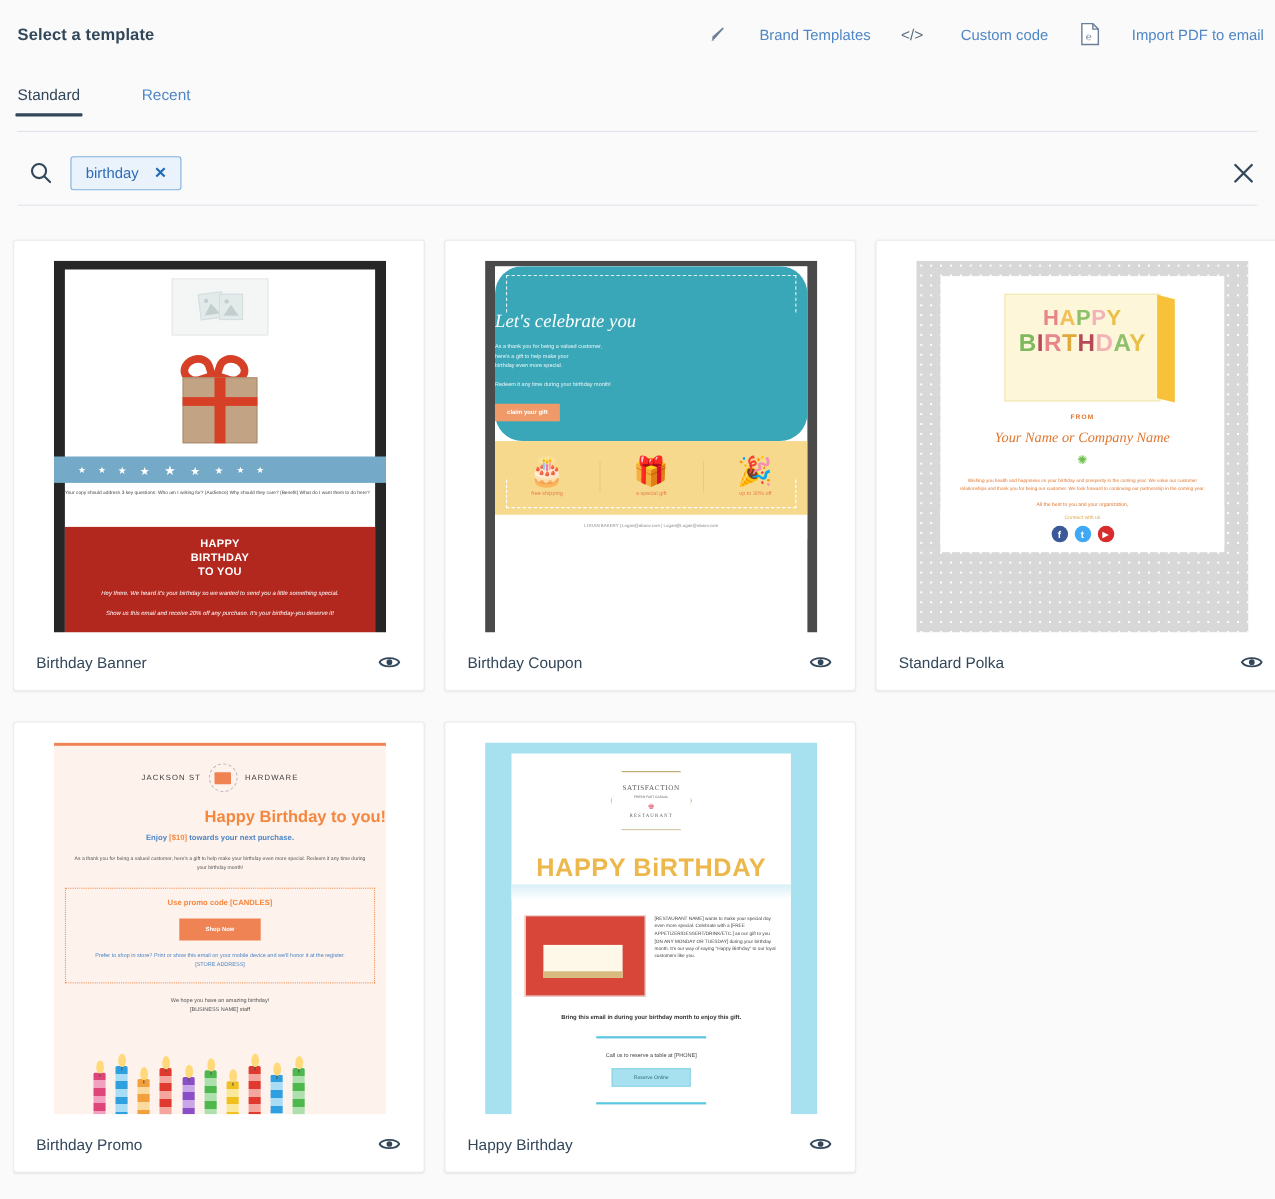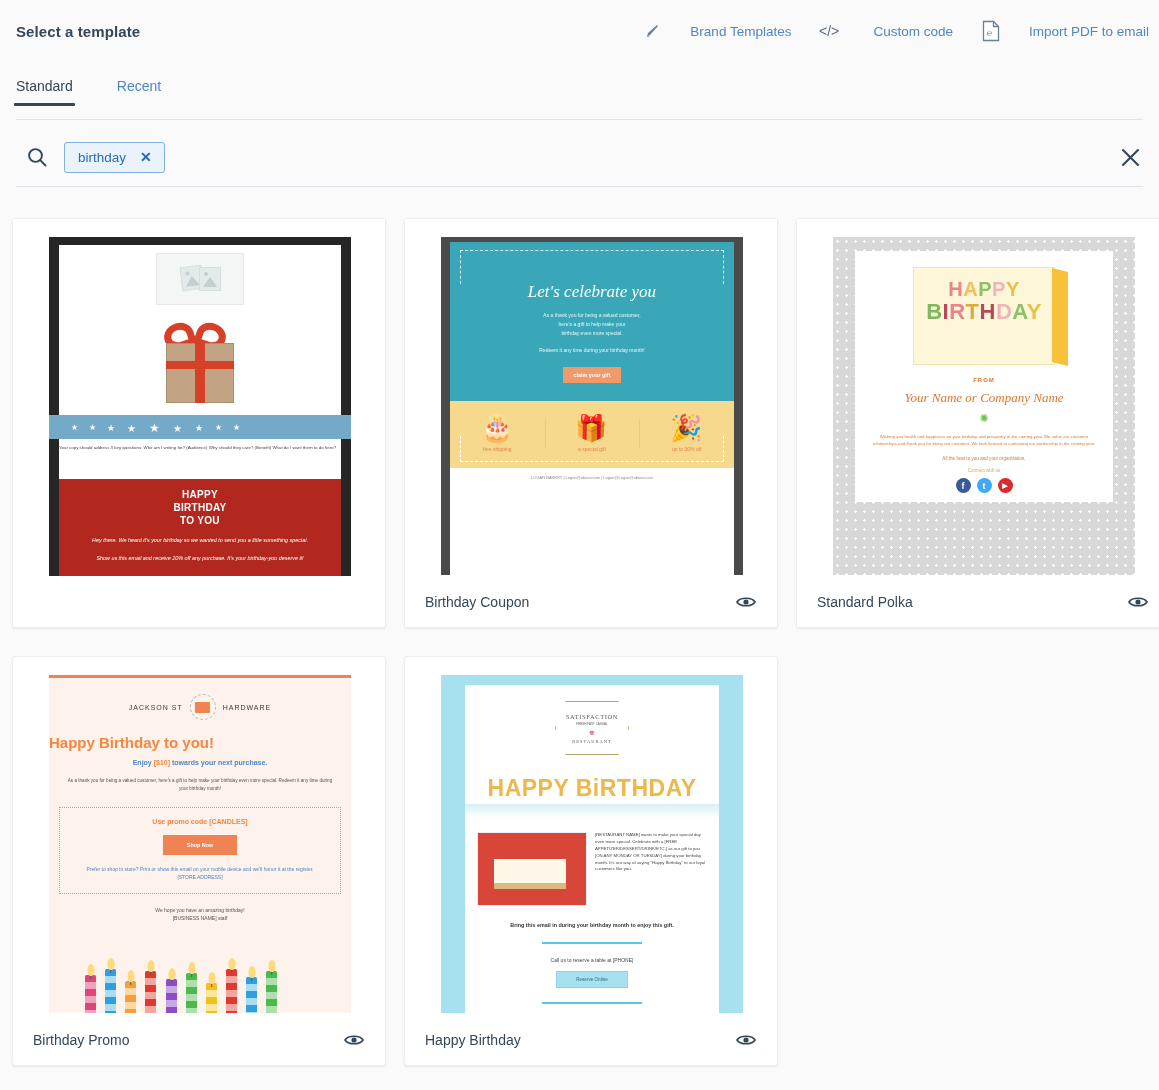--- a/index.html
+++ b/index.html
@@ -20,21 +20,21 @@
   }
   .page-title{ font-size:15px; font-weight:bold; color:#33475b; letter-spacing:.1px;}
   .header-actions{ margin-left:auto; display:flex; align-items:center; gap:28px; padding-right:4px;}
   .haction{ display:flex; align-items:center; gap:28px; cursor:pointer;}
   .haction .lbl{ font-size:13.5px; color:#4f86c6;}
   .icon-brush svg, .icon-code svg, .icon-pdf svg{ display:block;}
 
   
   .tabs{
     position:absolute; top:78px; left:0; width:1159px; height:42px;
-    display:flex; align-items:flex-start; padding-left:16px; gap:44px;
+    display:flex; align-items:flex-start; padding-left:16px; gap:56px;
   }
   .tab{ font-size:14px; padding-bottom:12px; cursor:pointer; position:relative;}
   .tab.active{ color:#33475b; }
   .tab.active:after{
     content:""; position:absolute; left:-2px; right:-2px; bottom:0;
     height:3px; background:#33475b; border-radius:1px;
   }
   .tab.link{ color:#4f86c6; }
   .tabs-rule{
     position:absolute; top:119px; left:16px; right:16px; height:1px; background:#dfe3eb;
@@ -95,21 +95,21 @@
   .t1 .body{ position:absolute; left:10px; right:10px; top:208px; font-size:4.4px; line-height:1.55; color:#444;}
   .t1 .red{ position:absolute; left:10px; right:10px; top:242px; bottom:0; background:#b3281e; color:#fff; text-align:center; padding:10px 12px;}
   .t1 .red h4{ margin:0; font-size:10px; line-height:1.28; letter-spacing:.3px;}
   .t1 .red p{ margin:9px 0 0; font-size:5.4px; line-height:1.6; font-style:italic;}
 
   
   .t2{ background:#4a4a4a; }
   .t2 .inner{ position:absolute; left:9px; right:9px; top:5px; bottom:0; background:#fff; overflow:hidden;}
   .t2 .logo{ height:38px; display:flex; align-items:center; justify-content:center; gap:4px; color:#333; font-size:9px; font-family:"Liberation Serif", serif; font-style:italic;}
   .t2 .tree{ color:#4aa99a; font-size:11px;}
-  .t2 .teal{ position:relative; background:#3aa7b8; padding:14px 0 18px; text-align:center;}
+  .t2 .teal{ position:relative; background:#3aa7b8; padding:14px 0 18px; border-radius:25px;}
   .t2 .dash{ position:absolute; left:10px; right:10px; top:8px; height:34px; border:1.5px dashed rgba(255,255,255,.85); border-bottom:0;}
   .t2 .script{ margin-top:26px; color:#fff; font-size:17px; font-family:"Liberation Serif", serif; font-style:italic;}
   .t2 .sub{ color:#e8f6f8; font-size:5px; line-height:1.75; margin-top:9px;}
   .t2 .btn{ display:inline-block; margin-top:12px; background:#f09a6a; color:#fff; font-size:5.4px; padding:5px 11px; font-weight:bold;}
   .t2 .yellow{ position:relative; background:#f7d98e; padding:14px 0 16px;}
   .t2 .icons{ display:flex; }
   .t2 .ic{ flex:1; text-align:center; color:#e8804a; position:relative;}
   .t2 .ic + .ic:before{ content:""; position:absolute; left:0; top:4px; bottom:4px; width:1px; background:#eec979;}
   .t2 .ic .gl{ font-size:26px; line-height:1;}
   .t2 .ic .cap{ font-size:5px; margin-top:5px;}
@@ -132,21 +132,21 @@
   .t3 .social .cw{ font-size:4.6px; color:#e0a94a;}
   .t3 .bubbles{ margin-top:5px; display:flex; justify-content:center; gap:6px;}
   .t3 .bub{ width:15px; height:15px; border-radius:50%; color:#fff; font-size:9px; display:flex;align-items:center;justify-content:center; font-weight:bold;}
 
   
   .t4{ background:#fdf2ec;}
   .t4 .topbar{ height:3px; background:#ef8354;}
   .t4 .logo{ text-align:center; margin-top:16px; font-size:7px; letter-spacing:1px; color:#3b3b3b; display:flex; align-items:center; justify-content:center; gap:7px;}
   .t4 .seal{ width:26px; height:26px; border:1.2px dashed #bbb; border-radius:50%; display:flex;align-items:center;justify-content:center;}
   .t4 .tool{ width:15px;height:11px;background:#ef8354; border-radius:1px;}
-  .t4 h3{ text-align:left; color:#f6873f; font-size:15px; margin:14px 0 0; font-weight:bold;}
+  .t4 h3{ text-align:right; color:#f6873f; font-size:15px; margin:14px 0 0; font-weight:bold;}
   .t4 .sub{ text-align:center; color:#4f86c6; font-size:7px; margin-top:8px; font-weight:bold;}
   .t4 .sub b{ color:#f6873f;}
   .t4 .para{ text-align:center; color:#555; font-size:4.6px; line-height:1.7; margin:11px 14px 0;}
   .t4 .promo{ margin:14px 10px 0; border:1.6px dotted #f0945c; padding:10px 8px 12px; text-align:center;}
   .t4 .promo .code{ color:#f6873f; font-size:7px; font-weight:bold;}
   .t4 .shop{ display:inline-block; margin-top:10px; background:#ef8354; color:#fff; font-size:5.4px; padding:7px 24px; font-weight:bold;}
   .t4 .note{ color:#4f86c6; font-size:5px; line-height:1.6; margin-top:10px;}
   .t4 .hope{ text-align:center; color:#555; font-size:5px; line-height:1.6; margin-top:12px;}
   .t4 .candles{ position:absolute; left:0; right:0; bottom:0; height:120px;}
   .t4 .cd{ position:absolute; bottom:22px; width:11px; border-radius:1.5px;}
@@ -270,20 +270,29 @@
           <div class="body">Your copy should address 3 key questions: Who am I writing for? (Audience) Why should they care? (Benefit) What do I want them to do here?</div>
           <div class="red">
             <h4 style="white-space:pre-line;">HAPPY
 BIRTHDAY
 TO YOU</h4>
             <p>Hey there. We heard it's your birthday so we wanted to send you a little something special.</p>
             <p>Show us this email and receive 20% off any purchase. It's your birthday-you deserve it!</p>
           </div>
         </div>
       </div>
+    </div>
+    <div class="card-footer">
+      <span class="card-name">Birthday Banner</span>
+      <span class="eye">
+        <svg width="20" height="14" viewBox="0 0 20 14">
+            <path d="M1 7 C4 2, 16 2, 19 7 C16 12, 4 12, 1 7 Z" fill="none" stroke="#33475b" stroke-width="1.7"></path>
+            <circle cx="10" cy="7" r="2.6" fill="#33475b"></circle>
+          </svg>
+      </span>
     </div>
   </div>
 
   <div class="card" style="left:392px;top:10px;">
     <div class="thumb-wrap">
       <div class="thumb">
         <div class="t t2">
           <div class="inner">
             <div class="teal">
               <div class="dash"></div>

